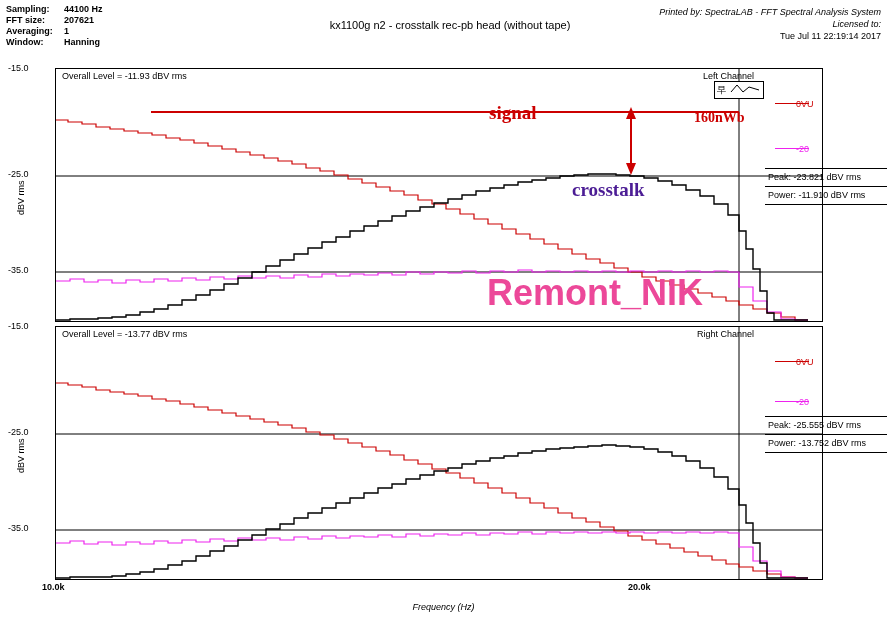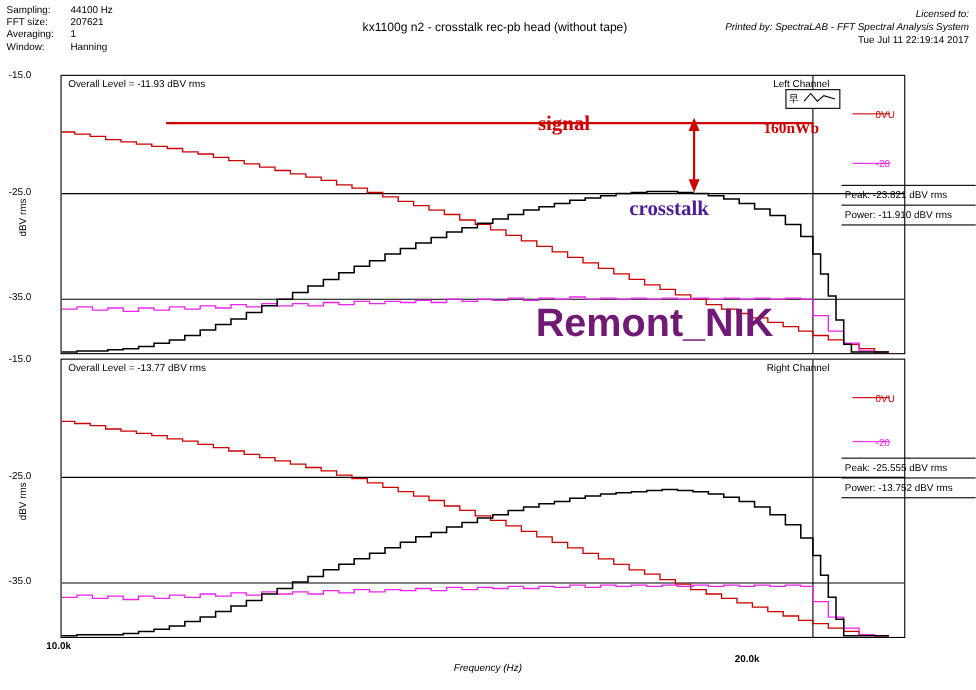--- a/index.html
+++ b/index.html
@@ -8,21 +8,21 @@
     background:#ffffff;
     font-family:"Liberation Sans", sans-serif;
     font-size:10px;
     color:#000;
     position:relative;
     overflow:hidden;
   }
   .abs{position:absolute;}
   
   #header-left{left:6px;top:4px;width:230px;line-height:11px;font-size:9px;}
-  #header-left table{border-collapse:collapse;font-size:9px;}
+  #header-left table{border-collapse:collapse;font-size:9px;font-weight:bold;}
   #header-left td{padding:0 4px 0 0;vertical-align:top;white-space:nowrap;}
   #header-left td.k{width:54px;}
   #header-center{left:250px;top:18px;width:400px;text-align:center;font-size:11px;line-height:14px;}
   #header-center .underline{display:inline-block;border-bottom:2px solid #cc0000;padding-bottom:1px;}
   #header-right{right:6px;top:6px;text-align:right;font-size:9px;line-height:12px;}
   .hdr-italic{font-style:italic;}
   
   .plot-frame{border:1px solid #000;background:#fff;}
   #plot-top{left:55px;top:68px;width:766px;height:252px;}
   #plot-bottom{left:55px;top:326px;width:766px;height:252px;}
@@ -32,21 +32,21 @@
   .ytick{position:absolute;font-size:9px;text-align:left;width:40px;}
   
   .legend-line{position:absolute;width:34px;height:0;border-top:1px solid #000;}
   .legend-text{position:absolute;font-size:9px;}
   .readout{position:absolute;font-size:9px;white-space:nowrap;}
   .sep{position:absolute;background:#000;height:1px;}
   
   #signal-label{left:489px;top:102px;font-size:19px;font-weight:bold;color:#cc0000;font-family:"Liberation Serif",serif;}
   #nwb-label{left:694px;top:110px;font-size:14px;font-weight:bold;color:#cc0000;font-family:"Liberation Serif",serif;}
   #crosstalk-label{left:572px;top:179px;font-size:19px;font-weight:bold;color:#4c1d95;font-family:"Liberation Serif",serif;}
-  #watermark{left:487px;top:272px;font-size:36px;font-weight:bold;color:#701a75;font-family:"Liberation Sans",sans-serif;letter-spacing:0px;}
+  #watermark{left:487px;top:272px;font-size:36px;font-weight:bold;color:#ec4899;font-family:"Liberation Sans",sans-serif;letter-spacing:0px;}
   #xaxis-title{left:0;top:602px;width:887px;text-align:center;font-size:9px;font-style:italic;}
   .freq-left{position:absolute;font-size:9px;font-weight:bold;}
   .freq-right{position:absolute;font-size:9px;font-weight:bold;}
   .minibox{position:absolute;border:1px solid #000;background:#fff;}
 </style>
 </head>
 <body>
 
 <div class="abs" id="header-left">
   <table>
@@ -69,22 +69,22 @@
     </tr>
   </tbody>
     </table>
 </div>
 
 <div class="abs" id="header-center">
   <div>kx1100g n2 - crosstalk rec-pb head (without tape)</div>
 </div>
 
 <div class="abs" id="header-right">
+  <div class="hdr-italic">Printed by: SpectraLAB - FFT Spectral Analysis System</div>
   <div class="hdr-italic">Licensed to:</div>
-  <div class="hdr-italic">Printed by: SpectraLAB - FFT Spectral Analysis System</div>
   <div>Tue Jul 11 22:19:14 2017</div>
 </div>
 
 <div class="abs plot-frame" id="plot-top">
   <svg width="766" height="252" viewBox="0 0 766 252" style="display:block">
 
     <line x1="0" y1="107" x2="766" y2="107" stroke="#000" stroke-width="1"></line>
     <line x1="0" y1="203" x2="766" y2="203" stroke="#000" stroke-width="1"></line>
 
     <line x1="683" y1="0" x2="683" y2="252" stroke="#000" stroke-width="1"></line>
@@ -156,19 +156,19 @@
 <div class="legend-line" style="left:775px;top:401px;border-top-color:#ee22ee;border-top-width:1.5px;"></div>
 <div class="legend-text" style="left:796px;top:397px;color:#ee22ee;">-20</div>
 
 <div class="sep" style="left:765px;top:416px;width:122px;"></div>
 <div class="readout" style="left:768px;top:420px;">Peak: -25.555 dBV rms</div>
 <div class="sep" style="left:765px;top:434px;width:122px;"></div>
 <div class="readout" style="left:768px;top:438px;">Power: -13.752 dBV rms</div>
 <div class="sep" style="left:765px;top:452px;width:122px;"></div>
 
 <div class="freq-left" style="left:42px;top:582px;">10.0k</div>
-<div class="freq-right" style="left:668px;top:582px;margin-top:12px;">20.0k</div>
+<div class="freq-right" style="left:628px;top:582px;">20.0k</div>
 <div class="abs" id="xaxis-title">Frequency (Hz)</div>
 
 <div class="abs" id="signal-label">signal</div>
 <div class="abs" id="nwb-label">160nWb</div>
 <div class="abs" id="crosstalk-label">crosstalk</div>
 <div class="abs" id="watermark">Remont_NIK</div>
 
 </body></html>

